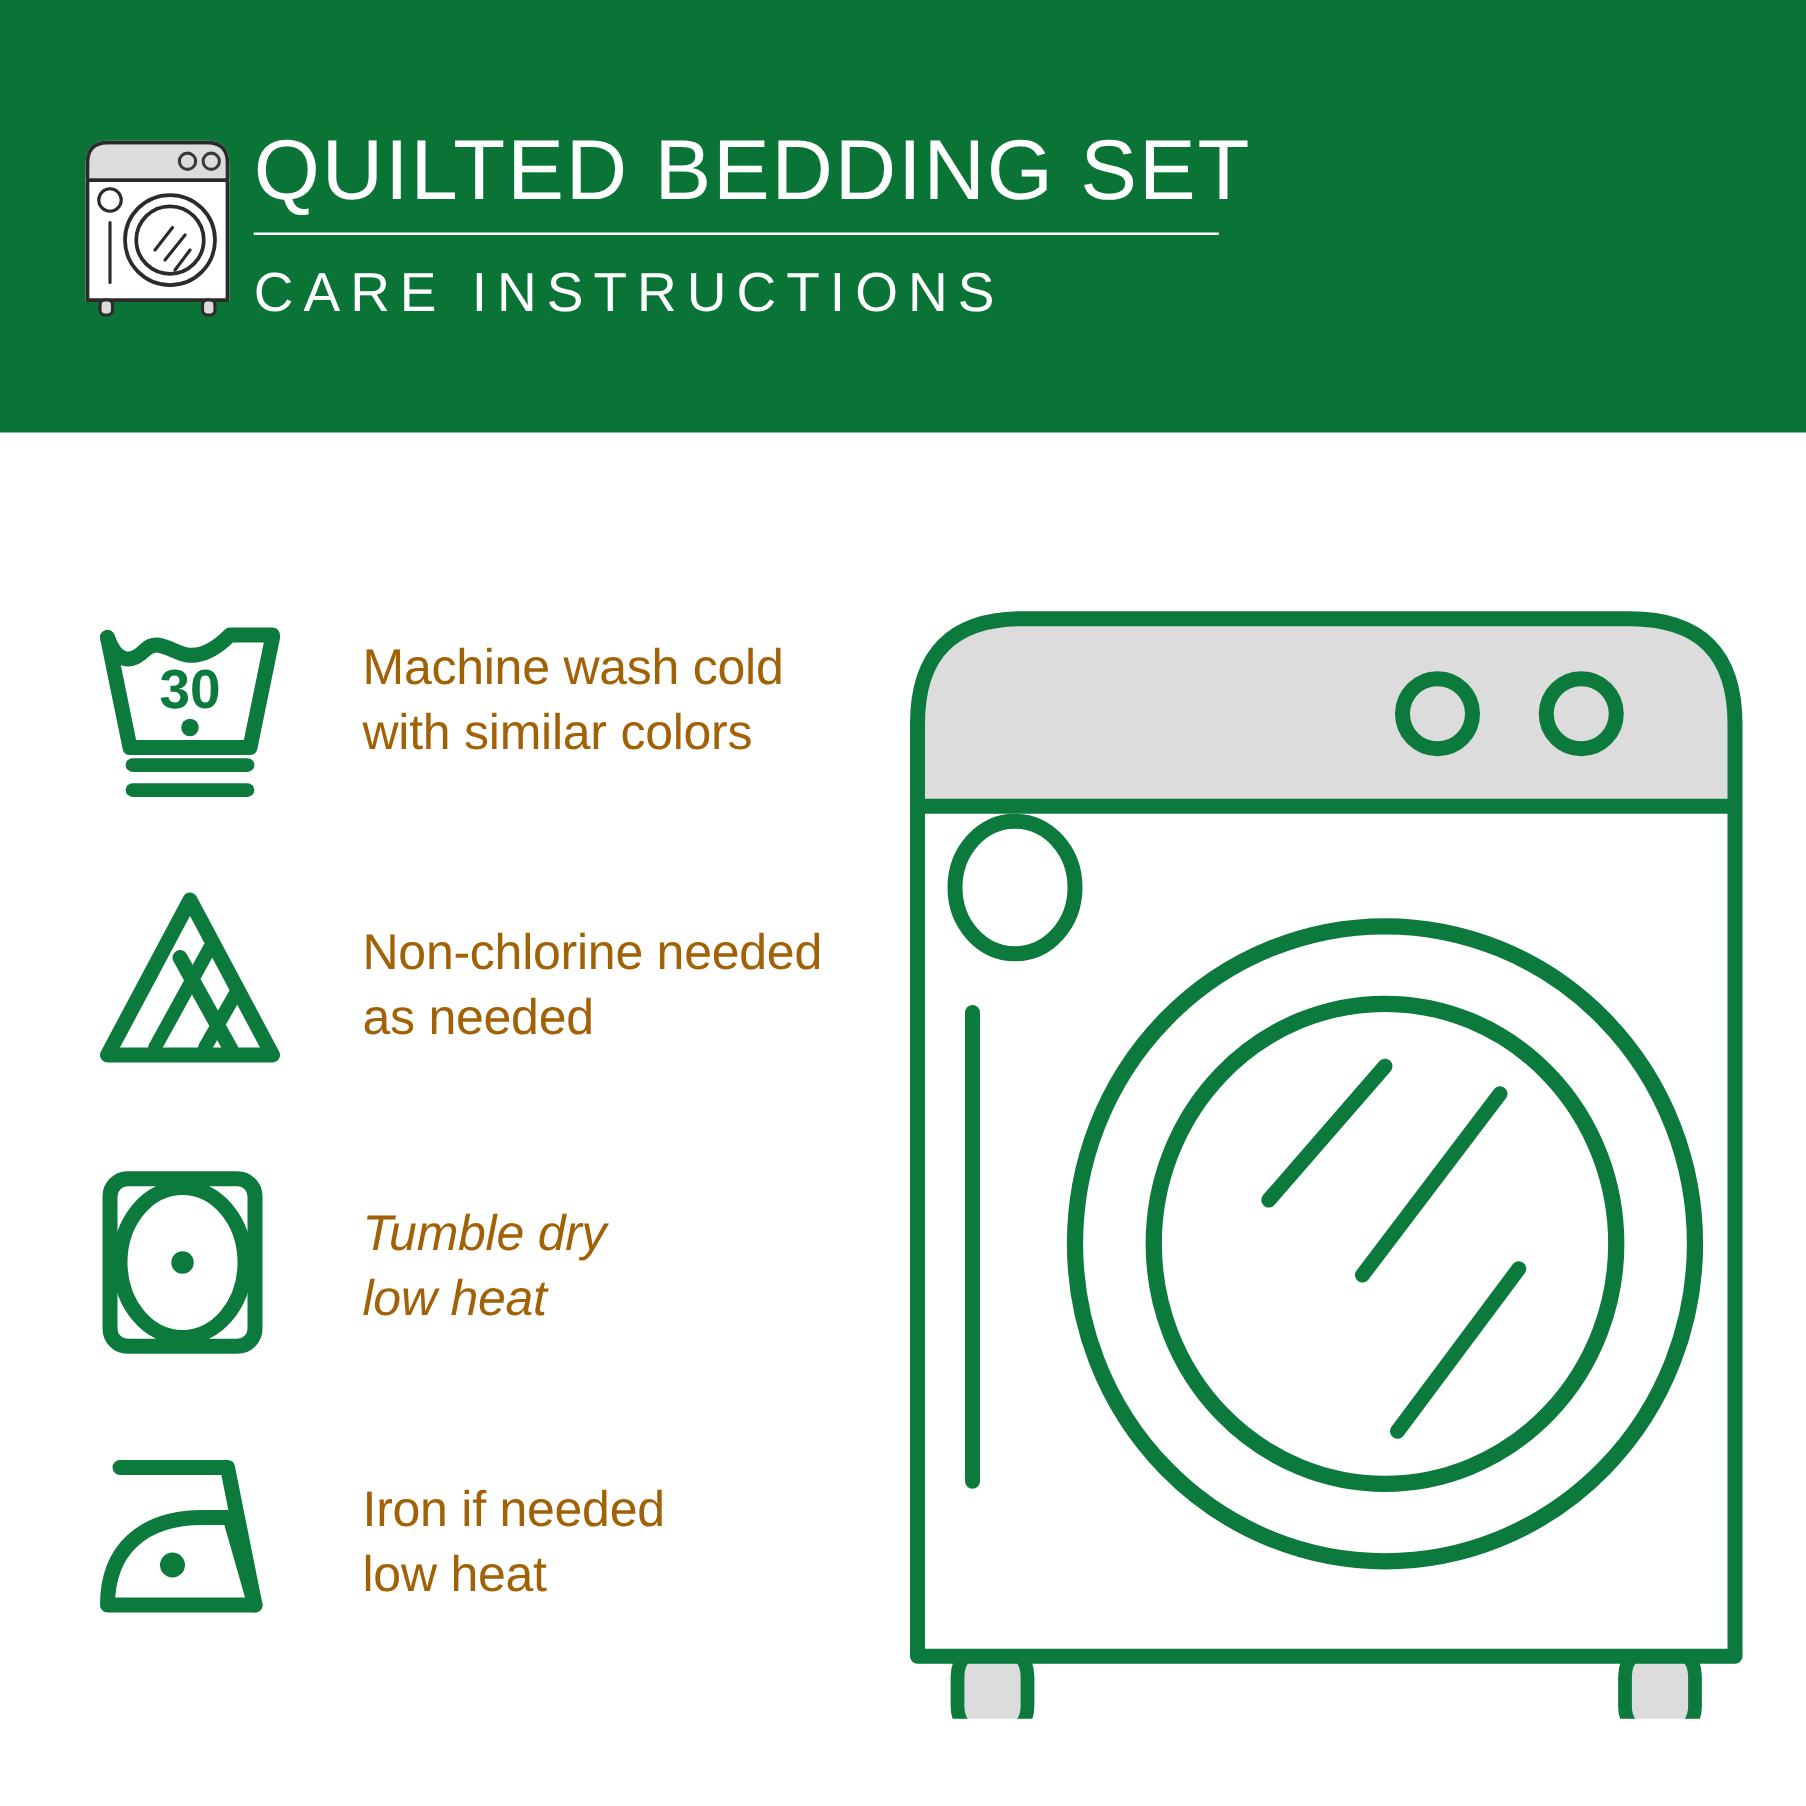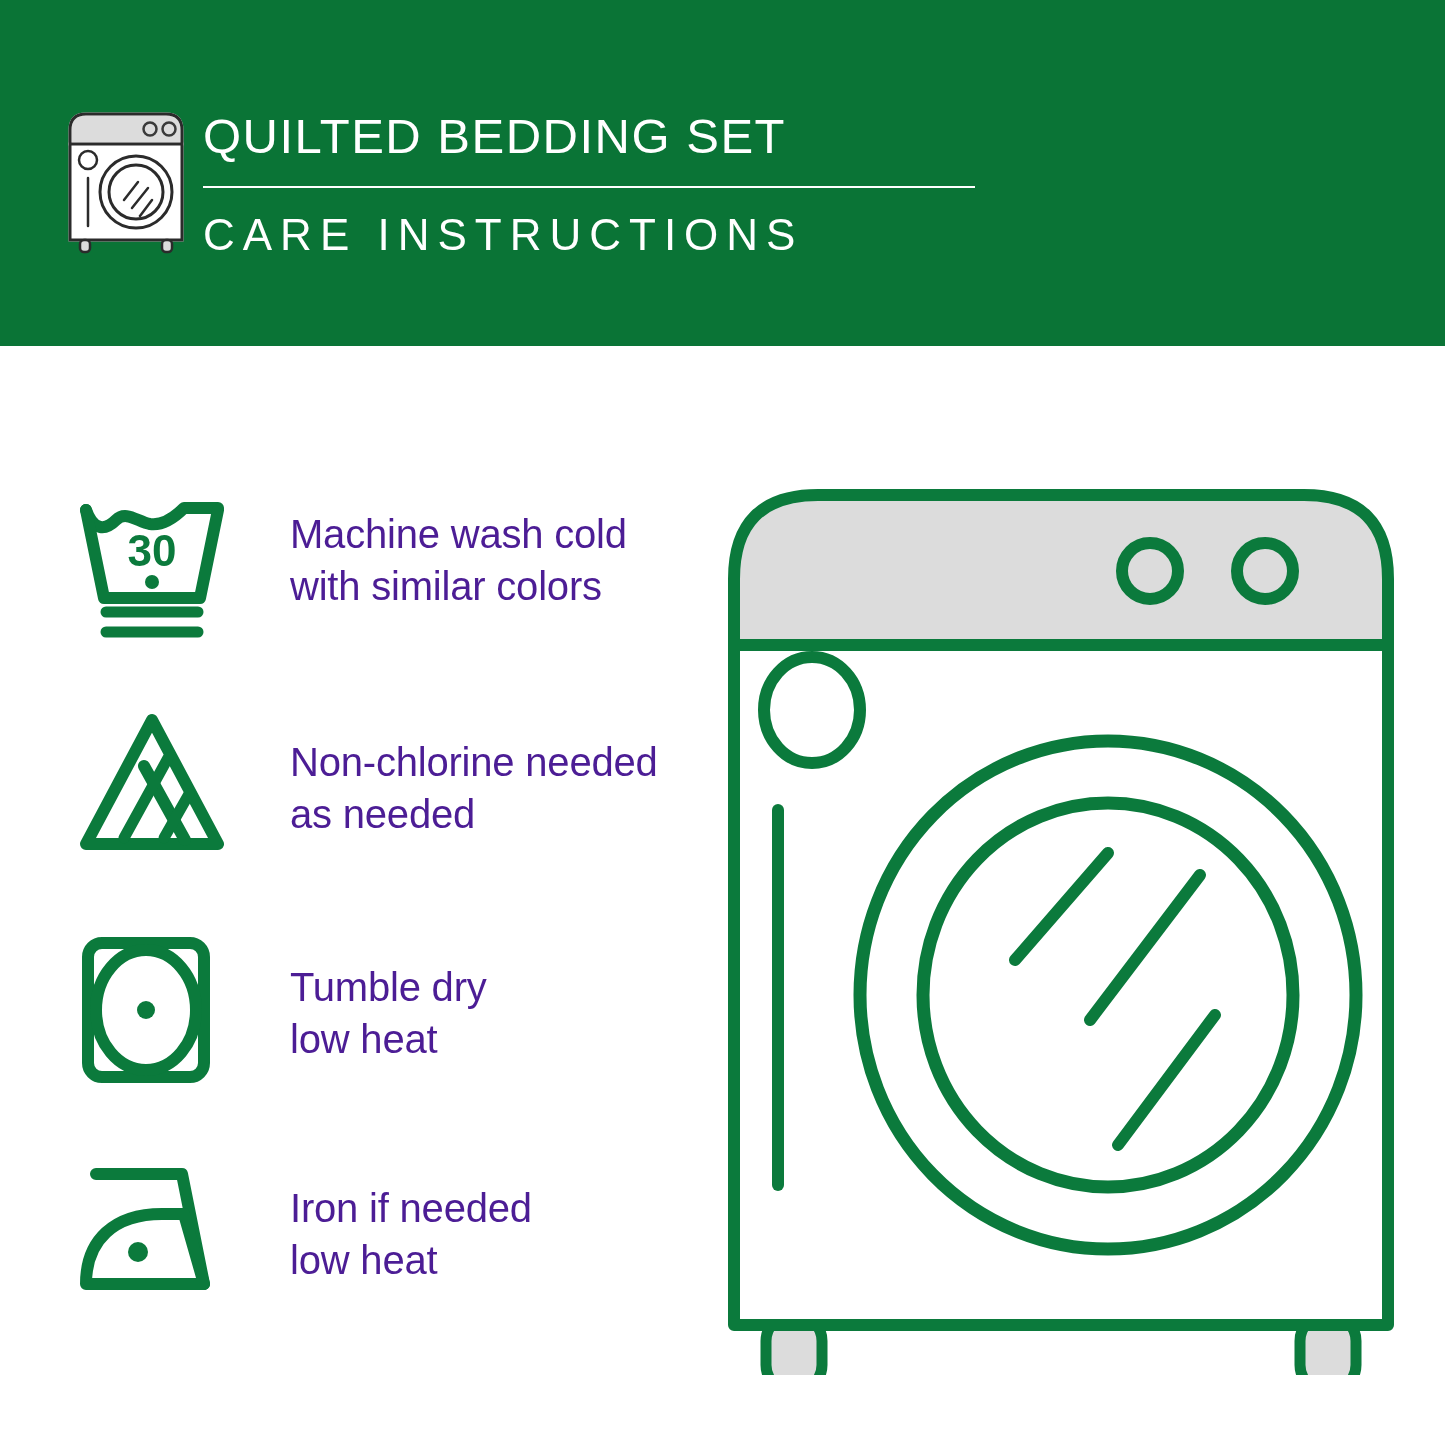--- a/index.html
+++ b/index.html
@@ -35,21 +35,21 @@
     height: 150px;
   }
   #header-text {
     position: absolute;
     left: 203px;
     top: 100px;
     width: 790px;
   }
   .title-main {
     font-family: "Liberation Sans", sans-serif;
-    font-size: 49px;
+    font-size: 68px;
     line-height: 72px;
     color: #ffffff;
     letter-spacing: 1.5px;
     font-weight: 400;
     white-space: nowrap;
   }
   .title-rule {
     margin-top: 14px;
     margin-bottom: 14px;
     width: 772px;
@@ -87,39 +87,39 @@
     left: 72px;
     width: 160px;
     height: 160px;
   }
   .row-text {
     position: absolute;
     left: 290px;
     font-family: "Liberation Sans", sans-serif;
     font-size: 40px;
     line-height: 52px;
-    color: #4c1d95;
+    color: #a16207;
     letter-spacing: -0.2px;
   }
   .row-text div { white-space: nowrap; }
 
   
   #row-wash   { top: 140px; height: 190px; }
   #row-bleach { top: 360px; height: 170px; }
   #row-dry    { top: 585px; height: 170px; }
   #row-iron   { top: 800px; height: 170px; }
 
   #icon-wash   { top: 0px;  }
   #icon-bleach { top: 0px;  }
   #icon-dry    { top: 0px;  }
   #icon-iron   { top: 10px; }
 
   #text-wash   { top: 22px; }
   #text-bleach { top: 30px; }
-  #text-dry    { top: 30px; }
+  #text-dry    { top: 30px; font-style: italic; }
   #text-iron   { top: 36px; }
 
   
   #machine {
     position: absolute;
     left: 700px;
     top: 455px;
     width: 720px;
     height: 920px;
   }

